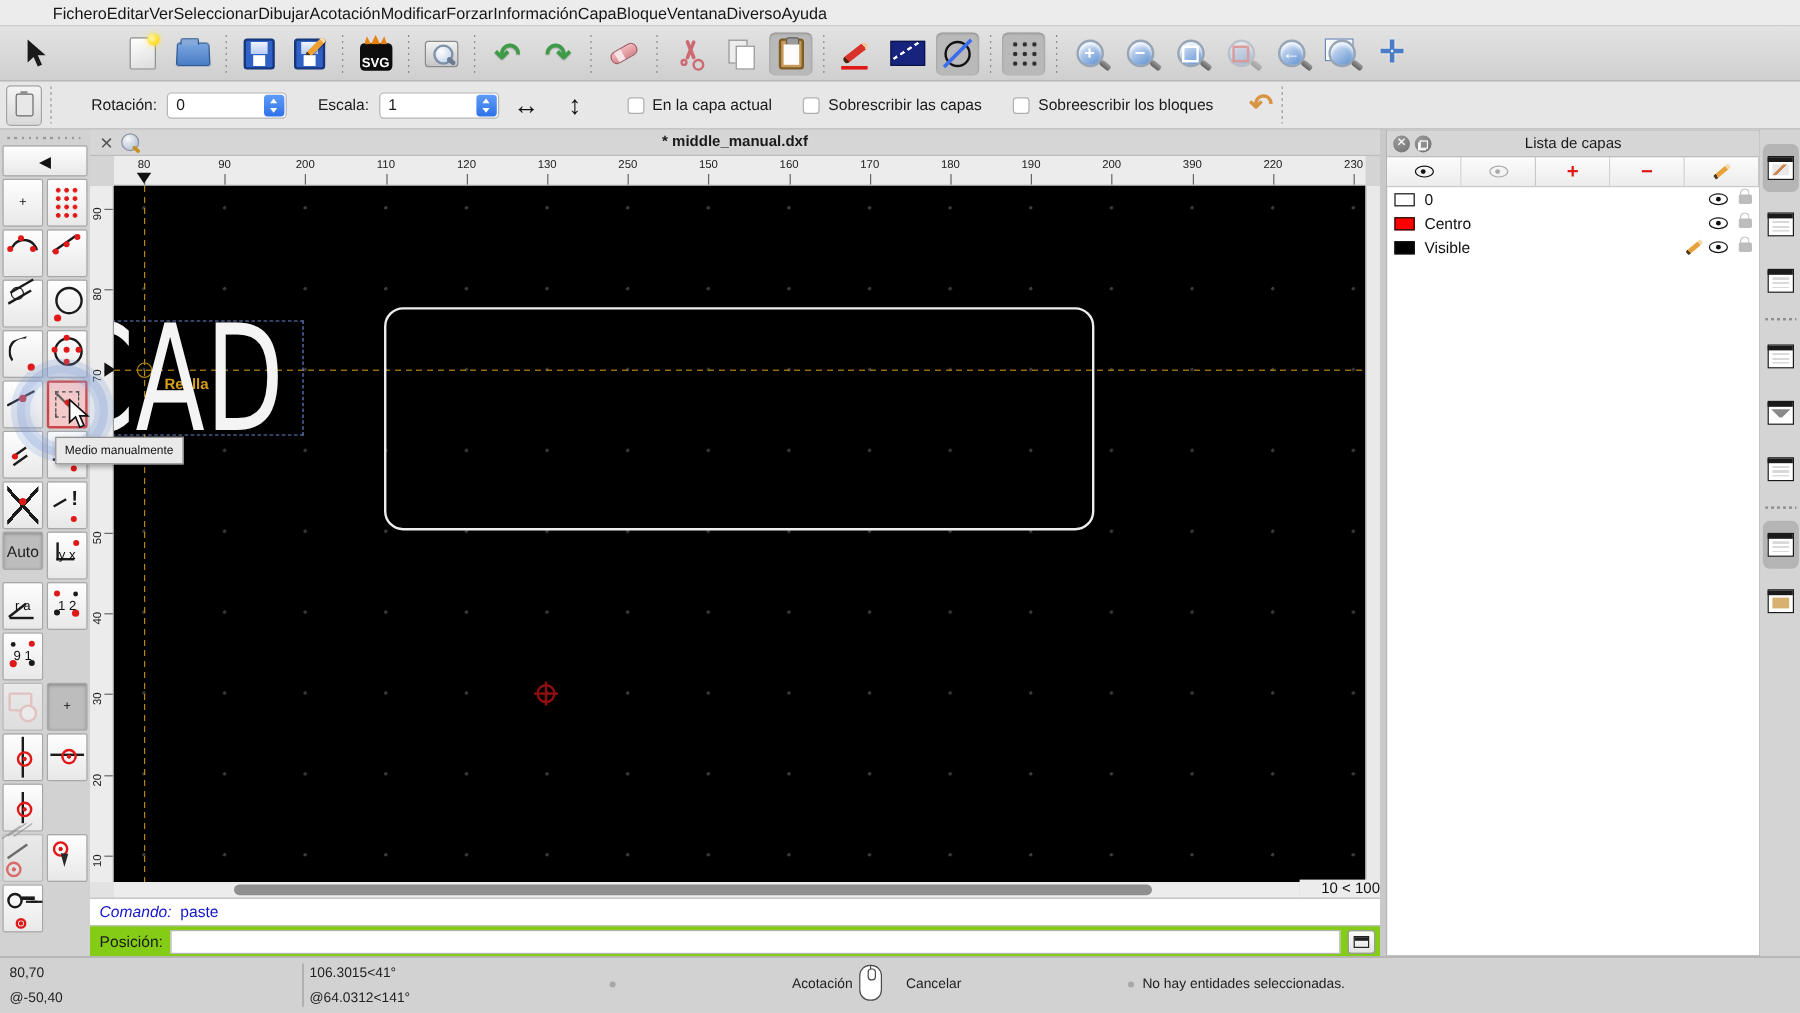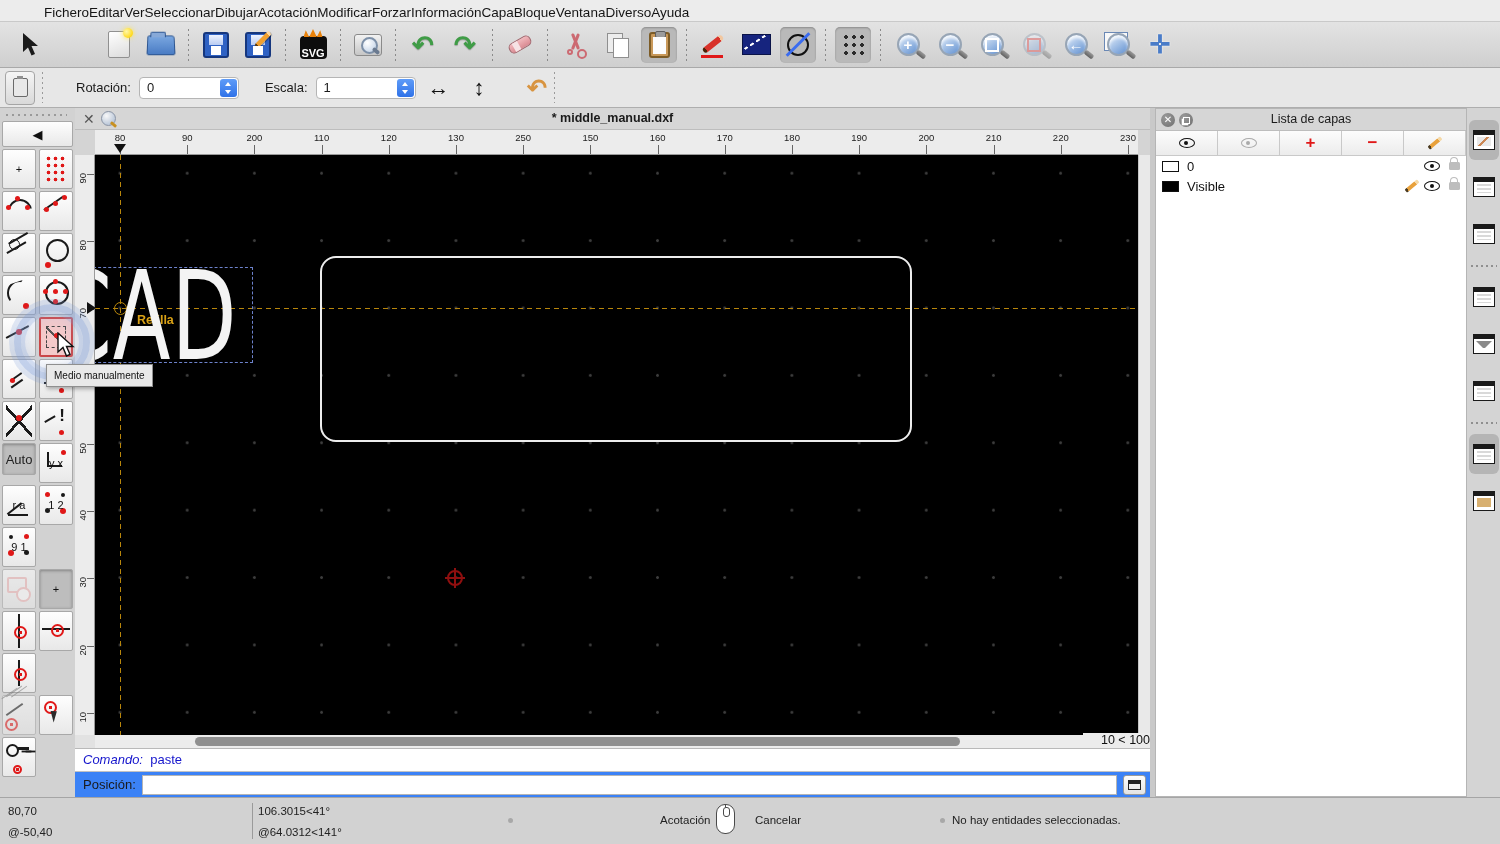--- a/index.html
+++ b/index.html
@@ -177,21 +177,21 @@
   .redmark::after { content:''; position:absolute; top:50%; left:-4px; right:-4px; height:1.6px; margin-top:-0.8px; background:#8f0f0f; }
 
   .vscroll { position:absolute; left:1138px; top:155px; width:12px; height:580px; background:#e9e9e9; border-left:1px solid #c5c5c5; }
   .scrollcorner { position:absolute; left:75px; top:735px; width:20px; height:13px; background:#e2e2e2; }
   .hscroll { position:absolute; left:95px; top:735px; width:988px; height:13px; background:#ececec; }
   .hthumb { position:absolute; left:100px; top:2px; width:765px; height:9px; background:#8f8f8f; border-radius:5px; }
   .zoomtext { position:absolute; left:1083px; top:733px; width:69px; height:15px; background:#ececec; font-size:12.5px; text-align:right; padding-right:2px; color:#111; }
 
   .cmdline { position:absolute; left:75px; top:748px; width:1075px; height:23px; background:#fff; border-top:1px solid #b9b9b9; font-size:13px; line-height:22px; padding-left:8px; color:#1515cc; }
   .cmdline .cprompt { font-style:italic; }
-  .posrow { position:absolute; left:75px; top:771px; width:1075px; height:26px; background:#3b82f6; border-top:1px solid #c2c2c2; display:flex; align-items:center; }
+  .posrow { position:absolute; left:75px; top:771px; width:1075px; height:26px; background:#84cc16; border-top:1px solid #c2c2c2; display:flex; align-items:center; }
   .poslabel { font-size:13px; margin-left:8px; margin-right:6px; }
   .posinput { flex:1; height:20px; background:#fff; border:1px solid #b5b5b5; margin-right:6px; font-size:12px; padding:0 4px; color:#111; }
   .posbtn { width:23px; height:20px; background:linear-gradient(#fdfdfd,#e3e3e3); border:1px solid #9a9a9a; border-radius:3px; margin-right:4px; display:flex; align-items:center; justify-content:center; }
   .posbtn .winicon { width:13px; height:10px; border:1.4px solid #222; position:relative; }
   .posbtn .winicon::before { content:''; position:absolute; left:0; right:0; top:0; height:3px; background:#222; }
 
   
   .gapstrip { position:absolute; left:1150px; top:108px; width:5px; height:689px; background:#c9c9c9; }
 
   
@@ -356,20 +356,35 @@
   <div class="opt-clip">
       <div class="opt-clipicon"></div>
     </div>
   <div class="opt-sep"></div>
   <span class="opt-label">Rotación:</span>
   <div class="combo"><span>0</span><span class="step"></span></div>
   <span class="opt-label">Escala:</span>
   <div class="combo"><span>1</span><span class="step"></span></div>
   <span class="flipbtn">↔</span>
   <span class="flipbtn">↕</span>
+  <div style="display:flex">
+
+  <div class="checkrow">
+      <span class="checkbox"></span>
+      <span class="checklabel">En la capa actual</span>
+    </div>
+      <div class="checkrow">
+      <span class="checkbox"></span>
+      <span class="checklabel">Sobrescribir las capas</span>
+    </div>
+      <div class="checkrow">
+      <span class="checkbox"></span>
+      <span class="checklabel">Sobreescribir los bloques</span>
+    </div>
+    </div>
   <span class="opt-undo">↷</span>
   <div class="opt-sep"></div>
 </div>
 
 <div class="leftpanel">
   <div class="lp-handle"></div>
   <div class="toolgrid">
 
   <div class="tool wide">
       <span class="icn"><span class="rd"></span></span>
@@ -547,21 +562,21 @@
     </div>
       <div class="tick" style="left: 764.2px;">
       <span class="num">190</span>
       <span class="mark"></span>
     </div>
       <div class="tick" style="left: 831.4px;">
       <span class="num">200</span>
       <span class="mark"></span>
     </div>
       <div class="tick" style="left: 898.6px;">
-      <span class="num">210</span>
+      <span class="num">390</span>
       <span class="mark"></span>
     </div>
       <div class="tick" style="left: 965.8px;">
       <span class="num">220</span>
       <span class="mark"></span>
     </div>
       <div class="tick" style="left: 1033px;">
       <span class="num">230</span>
       <span class="mark"></span>
     </div>
@@ -670,20 +685,31 @@
       <span class="layername">0</span>
       <span class="lr-pen" style="visibility: hidden;">
           <span class="minipen"></span>
         </span>
       <span class="lr-eye">
           <span class="eye"></span>
         </span>
       <span class="lock"></span>
     </div>
       <div class="layerrow">
+      <span class="swatch" style="background: rgb(255, 0, 0);"></span>
+      <span class="layername">Centro</span>
+      <span class="lr-pen" style="visibility: hidden;">
+          <span class="minipen"></span>
+        </span>
+      <span class="lr-eye">
+          <span class="eye"></span>
+        </span>
+      <span class="lock"></span>
+    </div>
+      <div class="layerrow">
       <span class="swatch" style="background: rgb(0, 0, 0);"></span>
       <span class="layername">Visible</span>
       <span class="lr-pen">
           <span class="minipen"></span>
         </span>
       <span class="lr-eye">
           <span class="eye"></span>
         </span>
       <span class="lock"></span>
     </div>

